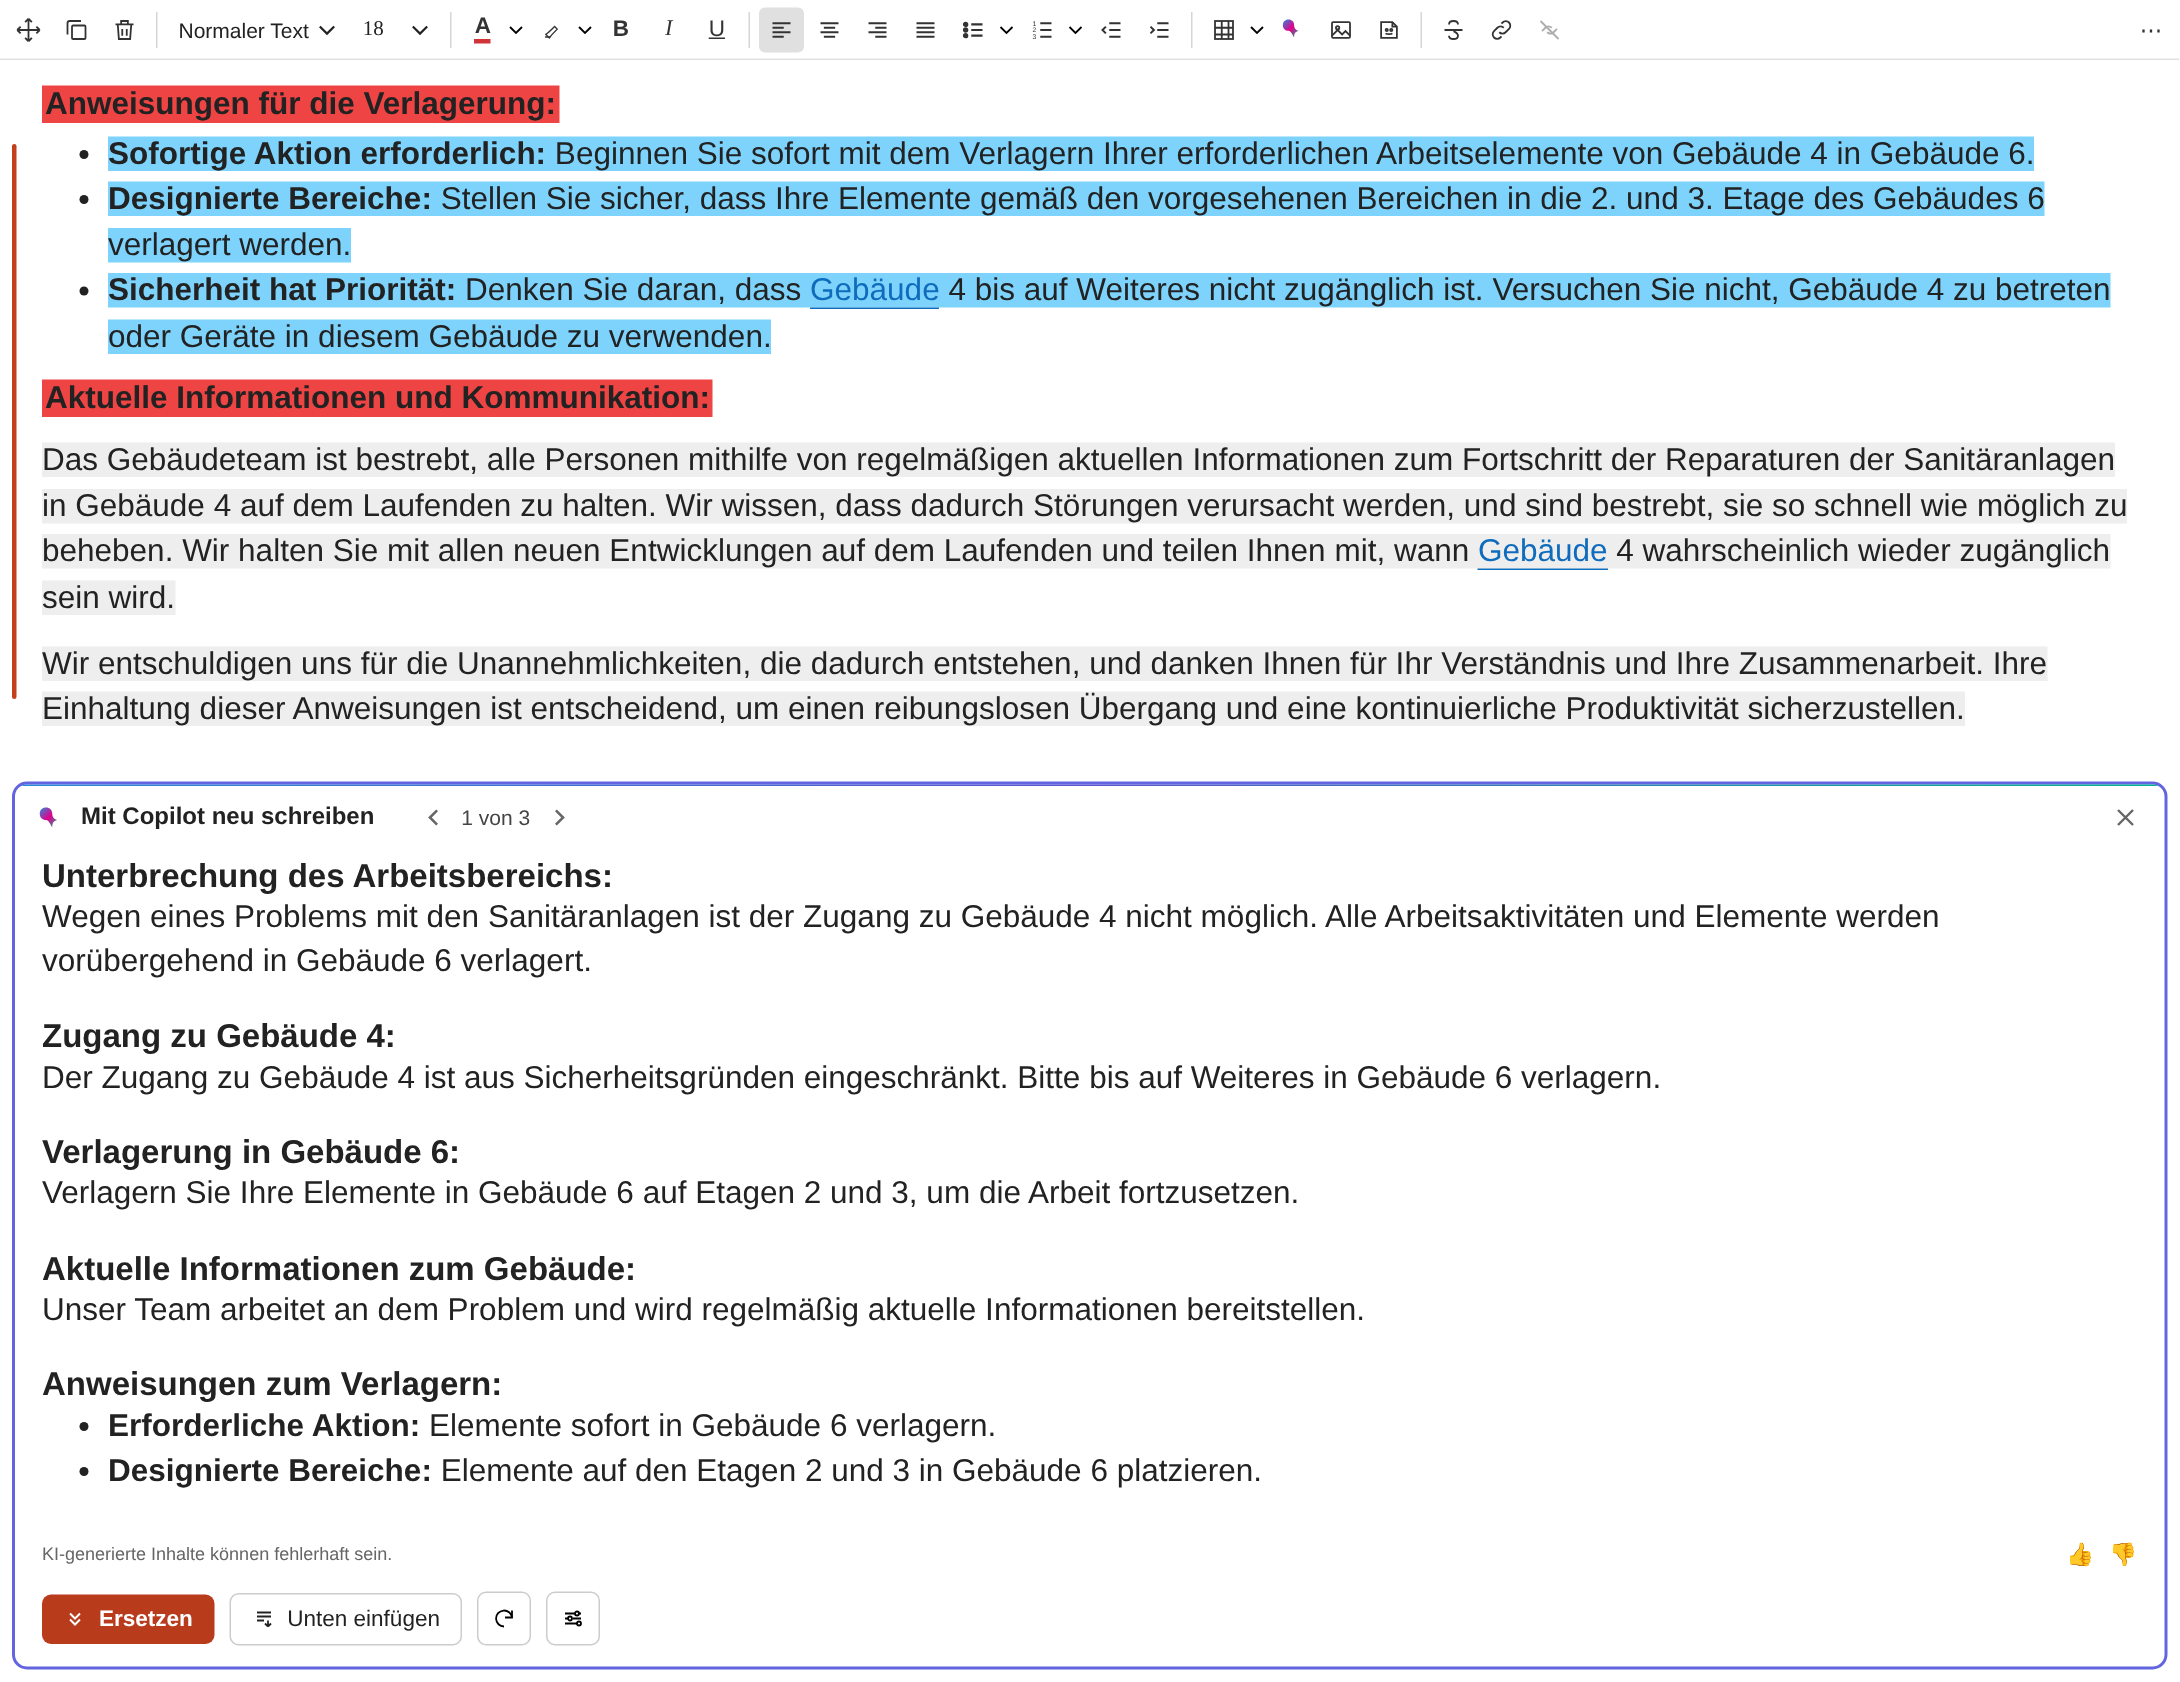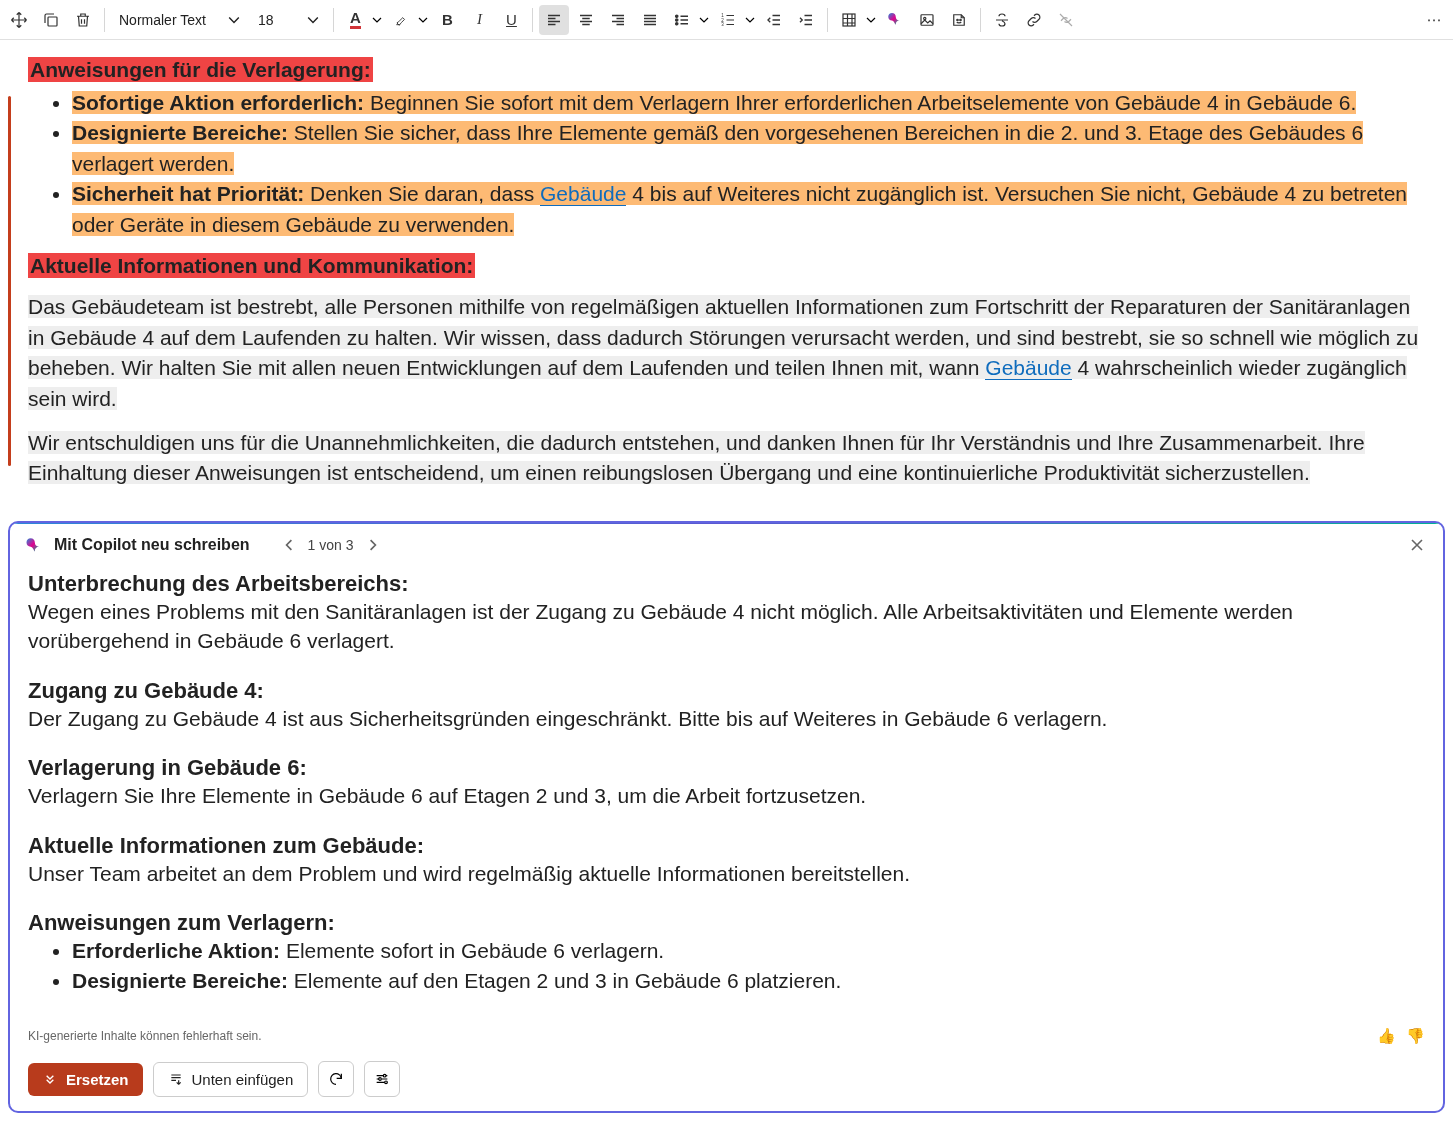--- a/index.html
+++ b/index.html
@@ -4,37 +4,37 @@
   <style>
     * { margin: 0; padding: 0; box-sizing: border-box; }
     body { font-family: 'Segoe UI', Tahoma, sans-serif; background: #fff; width: 1453px; height: 1121px; overflow: hidden; position: relative; }
 
     
     .toolbar { display: flex; align-items: center; height: 40px; padding: 0 4px; gap: 2px; border-bottom: 1px solid #e0e0e0; background: #fff; }
     .tb-sep { width: 1px; height: 24px; background: #d6d6d6; margin: 0 4px; }
     .tb-btn { display: flex; align-items: center; justify-content: center; min-width: 30px; height: 30px; border: none; background: transparent; border-radius: 4px; cursor: pointer; color: #333; font-size: 15px; }
     .tb-btn.active { background: #e0e0e0; }
     .tb-btn svg { width: 18px; height: 18px; }
-    .tb-select { display: flex; align-items: center; gap: 22px; padding: 0 8px; height: 30px; border: none; background: transparent; cursor: pointer; font-size: 14px; color: #222; }
+    .tb-select { display: flex; align-items: center; gap: 6px; padding: 0 8px; height: 30px; border: none; background: transparent; cursor: pointer; font-size: 14px; color: #222; }
     .tb-select svg { width: 12px; height: 12px; }
     .tb-chev { display: inline-flex; align-items: center; justify-content: center; width: 14px; height: 30px; cursor: pointer; }
     .tb-chev svg { width: 10px; height: 10px; }
     .tb-compound { display: flex; align-items: center; }
     .underline-a { border-bottom: 3px solid #d13438; display: inline-block; line-height: 14px; padding-bottom: 1px; font-weight: 600; }
     .hl-box { display:inline-block; width:16px; height:14px; position:relative; }
     .hl-box svg { width:16px; height:14px; }
     .copilot-glyph { display:inline-block; width:20px; height:20px; }
 
     
     .document { position: absolute; top: 40px; left: 0; right: 0; height: 478px; overflow: hidden; padding: 18px 24px 8px 24px; border-left: 4px solid transparent; }
     .document::before { content:''; position:absolute; left:4px; top:56px; width:3px; height:370px; background:#c43e1c; border-radius:2px; }
     .doc-h { font-size: 21px; font-weight: 700; color: #222; background: #ef4444; display: inline; padding: 1px 2px; }
     .doc-ul { list-style: disc; padding-left: 44px; margin-top: 6px; margin-bottom: 14px; }
     .doc-li { font-size: 21px; line-height: 1.45; color: #222; }
-    .doc-li .sel { background: #fdba74; }
+    .doc-li .sel { background: #7dd3fc; }
     .doc-li strong { font-weight: 700; }
     .doc-p { font-size: 21px; line-height: 1.45; color: #222; margin-bottom: 14px; }
     .doc-p .sel { background: #eee; }
     .sp { color: #0f6cbd; border-bottom: 1px solid #0f6cbd; margin-top: 10px; }
 
     
     .copilot-panel { position: absolute; top: 521px; left: 8px; right: 8px; bottom: 8px; border: 2px solid #6264e0; border-radius: 10px; background: #fff; display: flex; flex-direction: column; overflow: hidden; }
     .copilot-panel::before { content:''; position:absolute; top:-2px; left:-2px; right:-2px; height:3px; background: linear-gradient(90deg,#2b88d8,#5b57d1,#00b294); border-radius:10px 10px 0 0; }
     .cp-header { display: flex; align-items: center; padding: 10px 14px; gap: 12px; }
     .cp-title-group { display: flex; align-items: center; gap: 10px; }
@@ -85,21 +85,21 @@
         <path d="M4 7h16M9 7V4h6v3M6 7l1 13h10l1-13M10 11v6M14 11v6"></path>
       </svg>
     </button>
   <div class="tb-sep"></div>
   <div class="tb-select">
       <span>Normaler Text</span>
       <svg viewBox="0 0 10 10">
         <path d="M1 3l4 4 4-4" fill="none" stroke="currentColor" stroke-width="1.2"></path>
       </svg>
     </div>
-  <div class="tb-select" style="min-width:48px;">
+  <div class="tb-select" style="min-width:48px;font-family:Liberation Serif, serif;">
       <span>18</span>
       <svg viewBox="0 0 10 10" style="margin-left:12px;">
         <path d="M1 3l4 4 4-4" fill="none" stroke="currentColor" stroke-width="1.2"></path>
       </svg>
     </div>
   <div class="tb-sep"></div>
   <div class="tb-compound">
     <button class="tb-btn">
         <span class="underline-a">A</span>
       </button>

